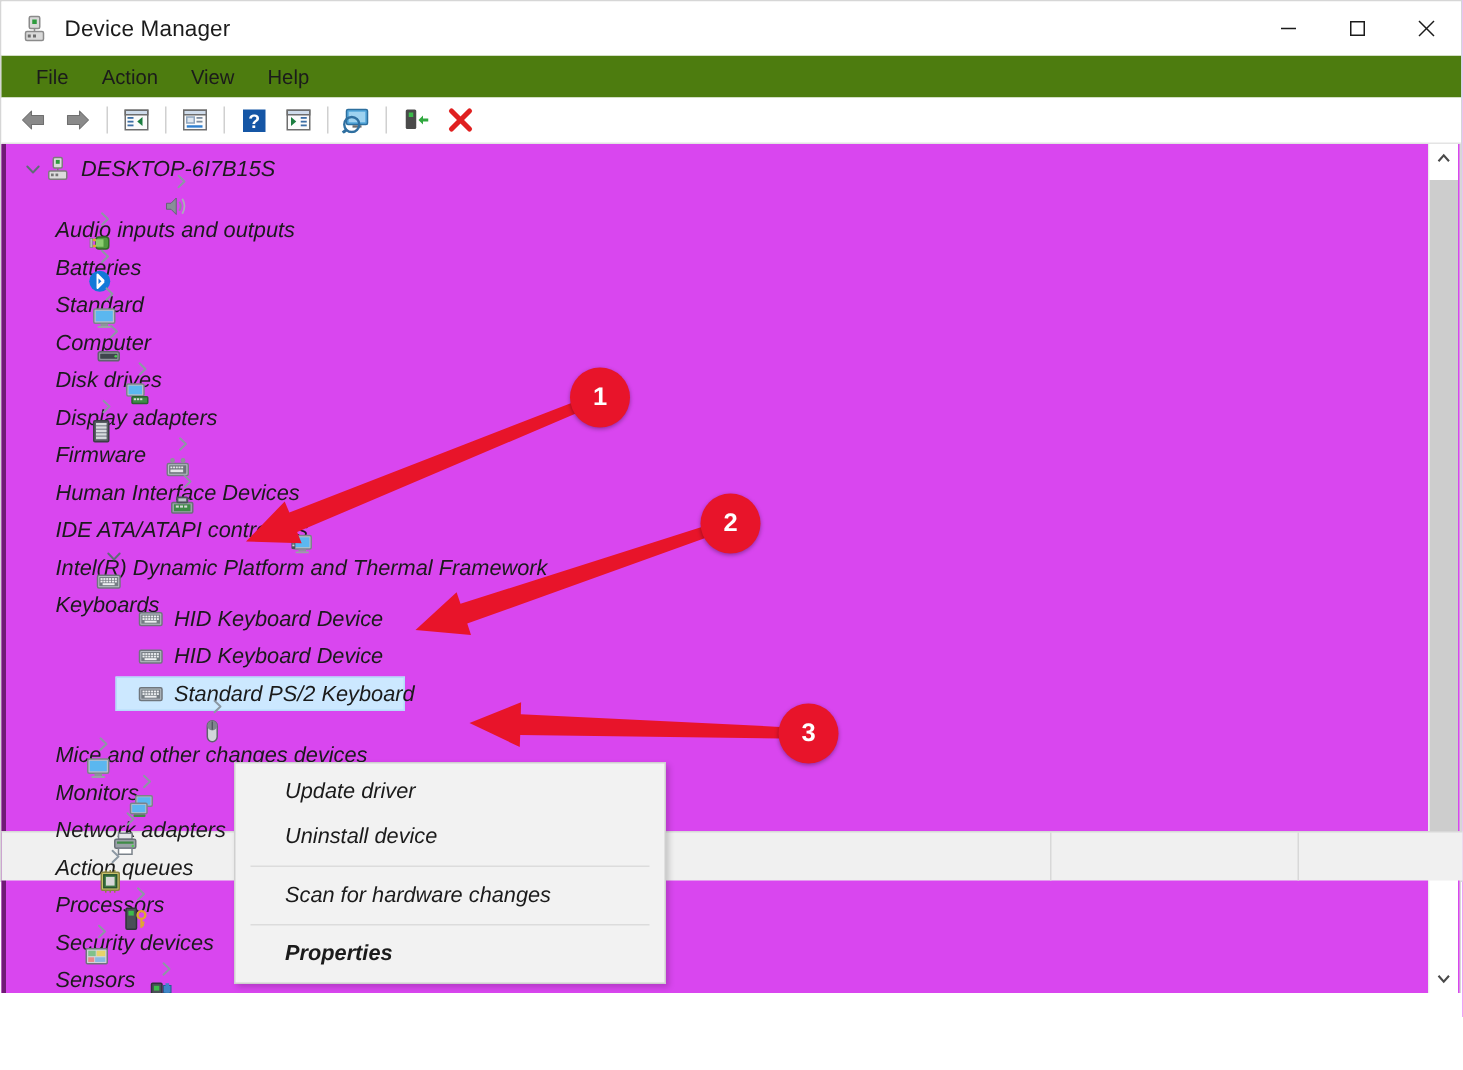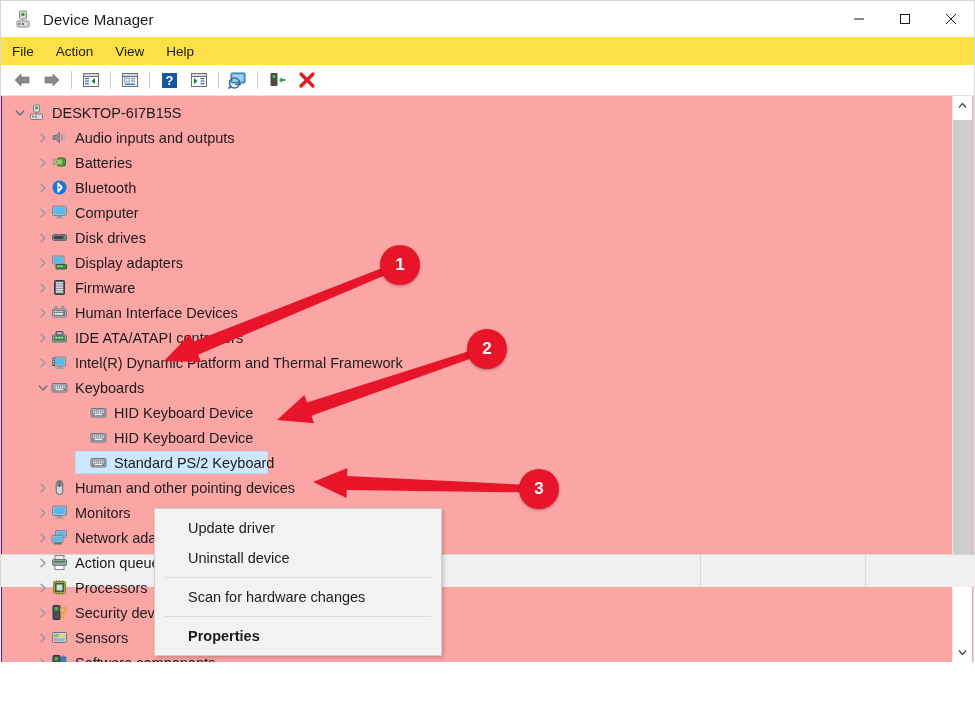--- a/index.html
+++ b/index.html
@@ -13,45 +13,45 @@
 
   
   .titlebar{position:relative;height:36px;background:#ffffff;display:flex;align-items:center;}
   .title-icon{width:20px;height:20px;margin-left:12px;position:relative;flex:0 0 auto;}
   .title-text{margin-left:10px;font-size:15px;color:#1b1b1b;letter-spacing:.1px;}
   .caption-btns{position:absolute;right:0;top:0;height:36px;display:flex;}
   .cap{width:46px;height:36px;display:flex;align-items:center;justify-content:center;}
   .cap svg{display:block;}
 
   
-  .menubar{height:28px;display:flex;align-items:center;padding-left:0;background:#fde047;}
+  .menubar{height:28px;display:flex;align-items:center;padding-left:12px;background:#4d7c0f;}
   .menu-item{font-size:13.5px;color:#1b1b1b;padding:3px 11px;cursor:default;}
 
   
   .toolbar{height:30px;display:flex;align-items:center;padding-left:6px;background:#ffffff;
            border-bottom:1px solid #e4e4e4;}
   .tb{width:30px;height:26px;display:flex;align-items:center;justify-content:center;}
   .tb-sep{width:1px;height:18px;background:#d0d0d0;margin:0 4px;}
 
   
-  .content{position:relative;height:566px;background:#fca5a5;overflow:hidden;
-           border-left:1px solid #701a75;border-right:1px solid #d8d8d8;}
+  .content{position:relative;height:566px;background:#d946ef;overflow:hidden;
+           border-left:3px solid #701a75;border-right:1px solid #d8d8d8;font-style:italic;}
   .tree{position:absolute;left:0;top:4px;right:22px;}
   .row{height:25px;display:flex;align-items:center;white-space:nowrap;position:relative;}
   .row .lbl{font-size:14.5px;color:#1b1b1b;padding-right:8px;}
   .row.sel .selbox{position:absolute;left:var(--selL,73px);top:1px;height:23px;
                    background:#cce8ff;border:1px solid #b5dcfb;box-sizing:border-box;}
   .row .inner{position:relative;display:flex;align-items:center;z-index:2;}
   .chev{width:16px;height:25px;display:flex;align-items:center;justify-content:center;flex:0 0 16px;}
   .chev svg{display:block;}
   .ico{width:17px;height:17px;margin-right:7px;flex:0 0 17px;position:relative;}
 
   
   .lvl0 .inner{padding-left:10px;}
-  .lvl1 .inner{padding-left:33px;}
+  .lvl1 .inner{padding-left:33px;flex-direction:column;}
   .lvl2 .inner{padding-left:72px;align-items:center;}
 
   
   .vscroll{position:absolute;right:1px;top:0;width:19px;height:566px;background:#ffffff;
            border-left:1px solid #ececec;}
   .vs-btn{width:19px;height:19px;display:flex;align-items:center;justify-content:center;background:#ffffff;}
   .vs-thumb{position:absolute;left:0;width:19px;background:#cdcdcd;}
   .vs-track{position:absolute;left:0;top:19px;width:19px;bottom:19px;background:#ffffff;}
 
   
@@ -249,21 +249,21 @@
           <div class="inner">
             <span class="chev">
               <svg width="8" height="10" viewBox="0 0 8 10">
                 <path d="M2 1.2 L6 5 L2 8.8" fill="none" stroke="#8c98a3" stroke-width="1.3" stroke-linecap="round" stroke-linejoin="round"></path>
               </svg>
             </span>
             <span class="ico"><svg width="17" height="17" viewBox="0 0 17 17">
                 <circle cx="8.5" cy="8.5" r="7" fill="#1379d8"></circle>
                 <path d="M7 5 L11 9 L7 13 L7 4 L11 8 L7 12" fill="none" stroke="#ffffff" stroke-width="1.3" stroke-linejoin="round"></path>
               </svg></span>
-            <span class="lbl">Bluetooth</span>
+            <span class="lbl">Standard</span>
           </div>
         </div>
         <div class="row lvl1">
           <div class="inner">
             <span class="chev">
               <svg width="8" height="10" viewBox="0 0 8 10">
                 <path d="M2 1.2 L6 5 L2 8.8" fill="none" stroke="#8c98a3" stroke-width="1.3" stroke-linecap="round" stroke-linejoin="round"></path>
               </svg>
             </span>
             <span class="ico"><svg width="17" height="17" viewBox="0 0 17 17">
@@ -490,21 +490,21 @@
             <span class="chev">
               <svg width="8" height="10" viewBox="0 0 8 10">
                 <path d="M2 1.2 L6 5 L2 8.8" fill="none" stroke="#8c98a3" stroke-width="1.3" stroke-linecap="round" stroke-linejoin="round"></path>
               </svg>
             </span>
             <span class="ico"><svg width="17" height="17" viewBox="0 0 17 17">
                 <rect x="5.2" y="1.5" width="6.6" height="14" rx="3.3" fill="#d2d6da" stroke="#5e656c"></rect>
                 <rect x="5.2" y="1.5" width="6.6" height="6.5" rx="3.3" fill="#7f868d"></rect>
                 <line x1="8.5" y1="2" x2="8.5" y2="7.5" stroke="#4a5158" stroke-width=".8"></line>
               </svg></span>
-            <span class="lbl">Human and other pointing devices</span>
+            <span class="lbl">Mice and other changes devices</span>
           </div>
         </div>
         <div class="row lvl1">
           <div class="inner">
             <span class="chev">
               <svg width="8" height="10" viewBox="0 0 8 10">
                 <path d="M2 1.2 L6 5 L2 8.8" fill="none" stroke="#8c98a3" stroke-width="1.3" stroke-linecap="round" stroke-linejoin="round"></path>
               </svg>
             </span>
             <span class="ico"><svg width="17" height="17" viewBox="0 0 17 17">

